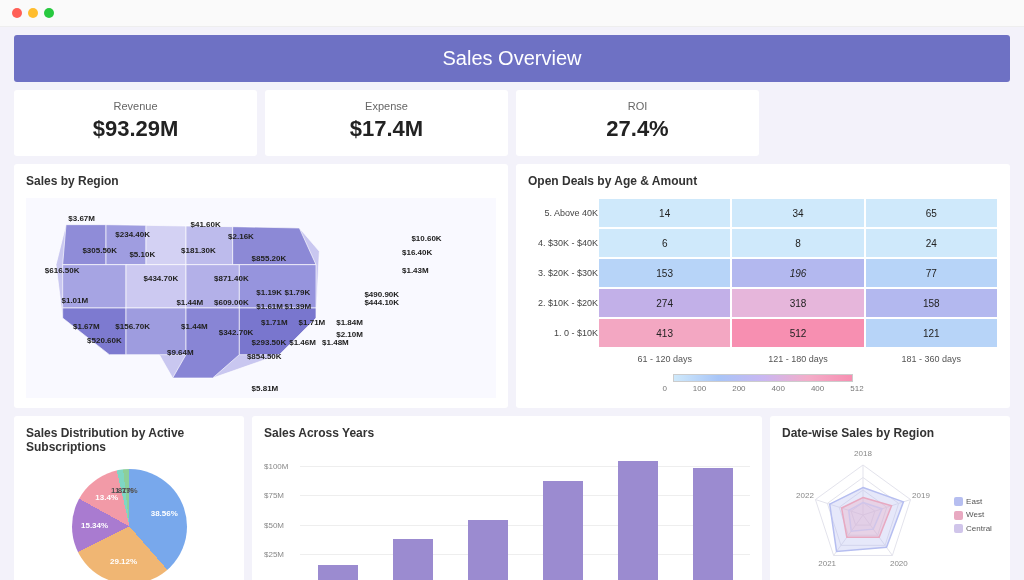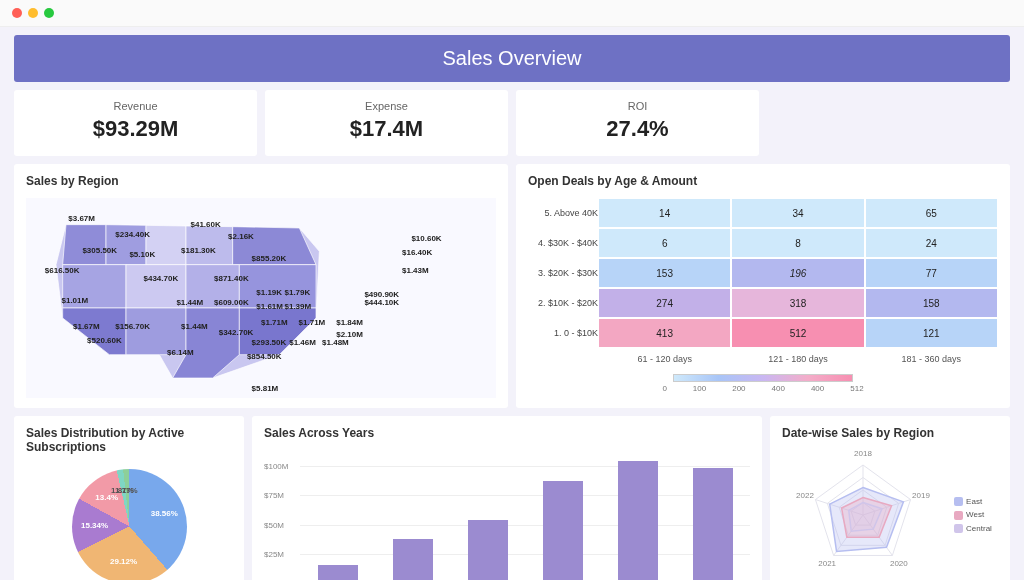--- a/index.html
+++ b/index.html
@@ -117,21 +117,21 @@
           <span class="map-tag" style="left: 19%; top: 62%;">$156.70K</span>
           <span class="map-tag" style="left: 33%; top: 62%;">$1.44M</span>
           <span class="map-tag" style="left: 41%; top: 65%;">$342.70K</span>
           <span class="map-tag" style="left: 50%; top: 60%;">$1.71M</span>
           <span class="map-tag" style="left: 58%; top: 60%;">$1.71M</span>
           <span class="map-tag" style="left: 66%; top: 60%;">$1.84M</span>
           <span class="map-tag" style="left: 66%; top: 66%;">$2.10M</span>
           <span class="map-tag" style="left: 48%; top: 70%;">$293.50K</span>
           <span class="map-tag" style="left: 56%; top: 70%;">$1.46M</span>
           <span class="map-tag" style="left: 63%; top: 70%;">$1.48M</span>
-          <span class="map-tag" style="left: 30%; top: 75%;">$6.14M</span>
+          <span class="map-tag" style="left: 30%; top: 75%;">$9.64M</span>
           <span class="map-tag" style="left: 47%; top: 77%;">$854.50K</span>
           <span class="map-tag" style="left: 48%; top: 93%;">$5.81M</span>
         </div>
     </div>
 
     <div class="card">
       <div class="card-title">Open Deals by Age &amp; Amount</div>
       <div id="heatmapBody">
           <div class="heatmap-row">
             <div class="hm-cat">5. Above 40K</div>

